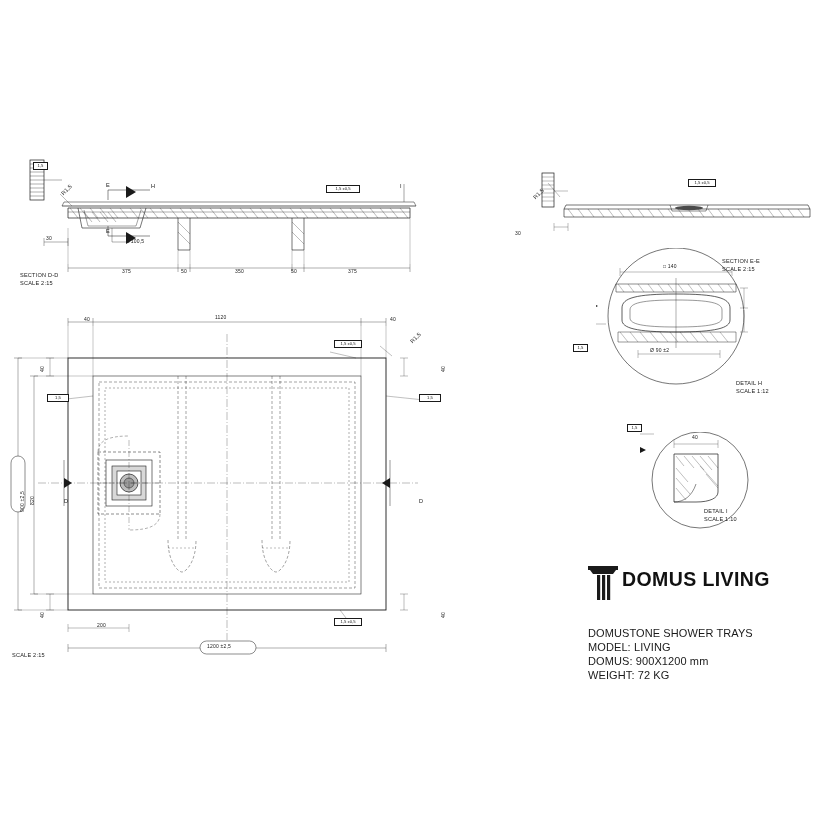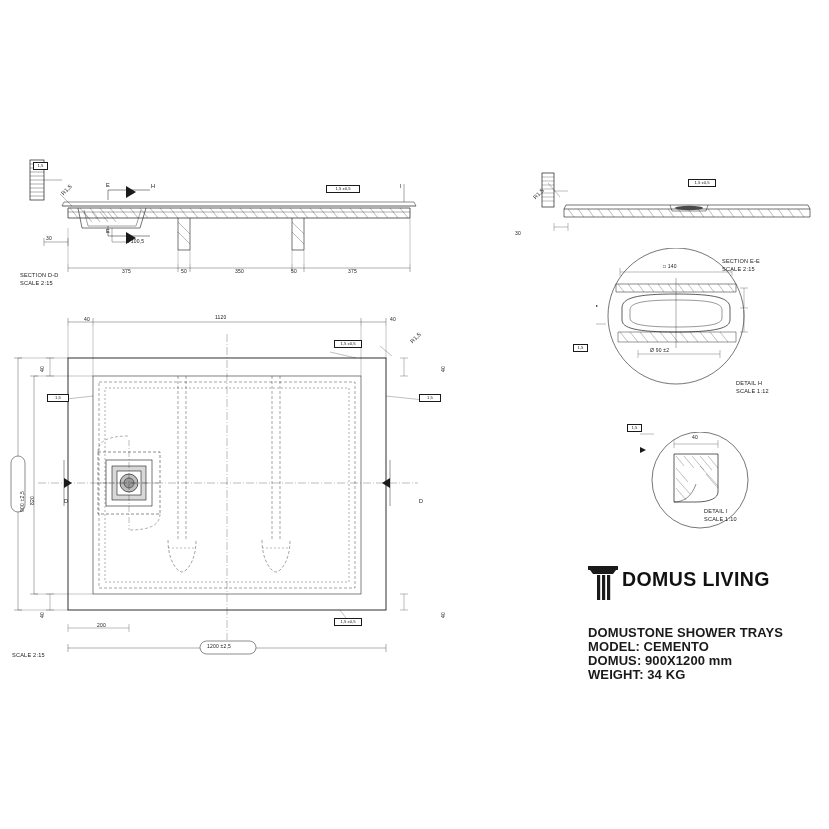--- a/index.html
+++ b/index.html
@@ -57,24 +57,24 @@
     position: absolute;
     left: 0;
     top: -4px;
     width: 30px;
     height: 34px;
   }
   #specs {
     position: absolute;
     left: 588px;
     top: 626px;
-    font-size: 13px;
+    font-size: 11px;
     line-height: 14px;
     color: #1a1a1a;
-    font-weight: bold;
+    font-weight: normal;
     letter-spacing: 0.1px;
   }
   #specs div { white-space: nowrap; }
 
   
   .tag {
     position: absolute;
     border: 0.6px solid #1a1a1a;
     background: #fff;
     font-size: 4.2px;
@@ -570,18 +570,18 @@
         <rect x="9" y="9" width="3.2" height="25"></rect>
         <rect x="14" y="9" width="3.2" height="25"></rect>
         <rect x="19" y="9" width="3.2" height="25"></rect>
       </g>
     </svg>
     <div class="name">DOMUS LIVING</div>
   </div>
 
   <div id="specs">
     <div>DOMUSTONE SHOWER TRAYS</div>
-    <div>MODEL: CEMENTO</div>
+    <div>MODEL: LIVING</div>
     <div>DOMUS: 900X1200 mm</div>
-    <div>WEIGHT: 34 KG</div>
+    <div>WEIGHT: 72 KG</div>
   </div>
 
 </div>
 
 </body></html>

